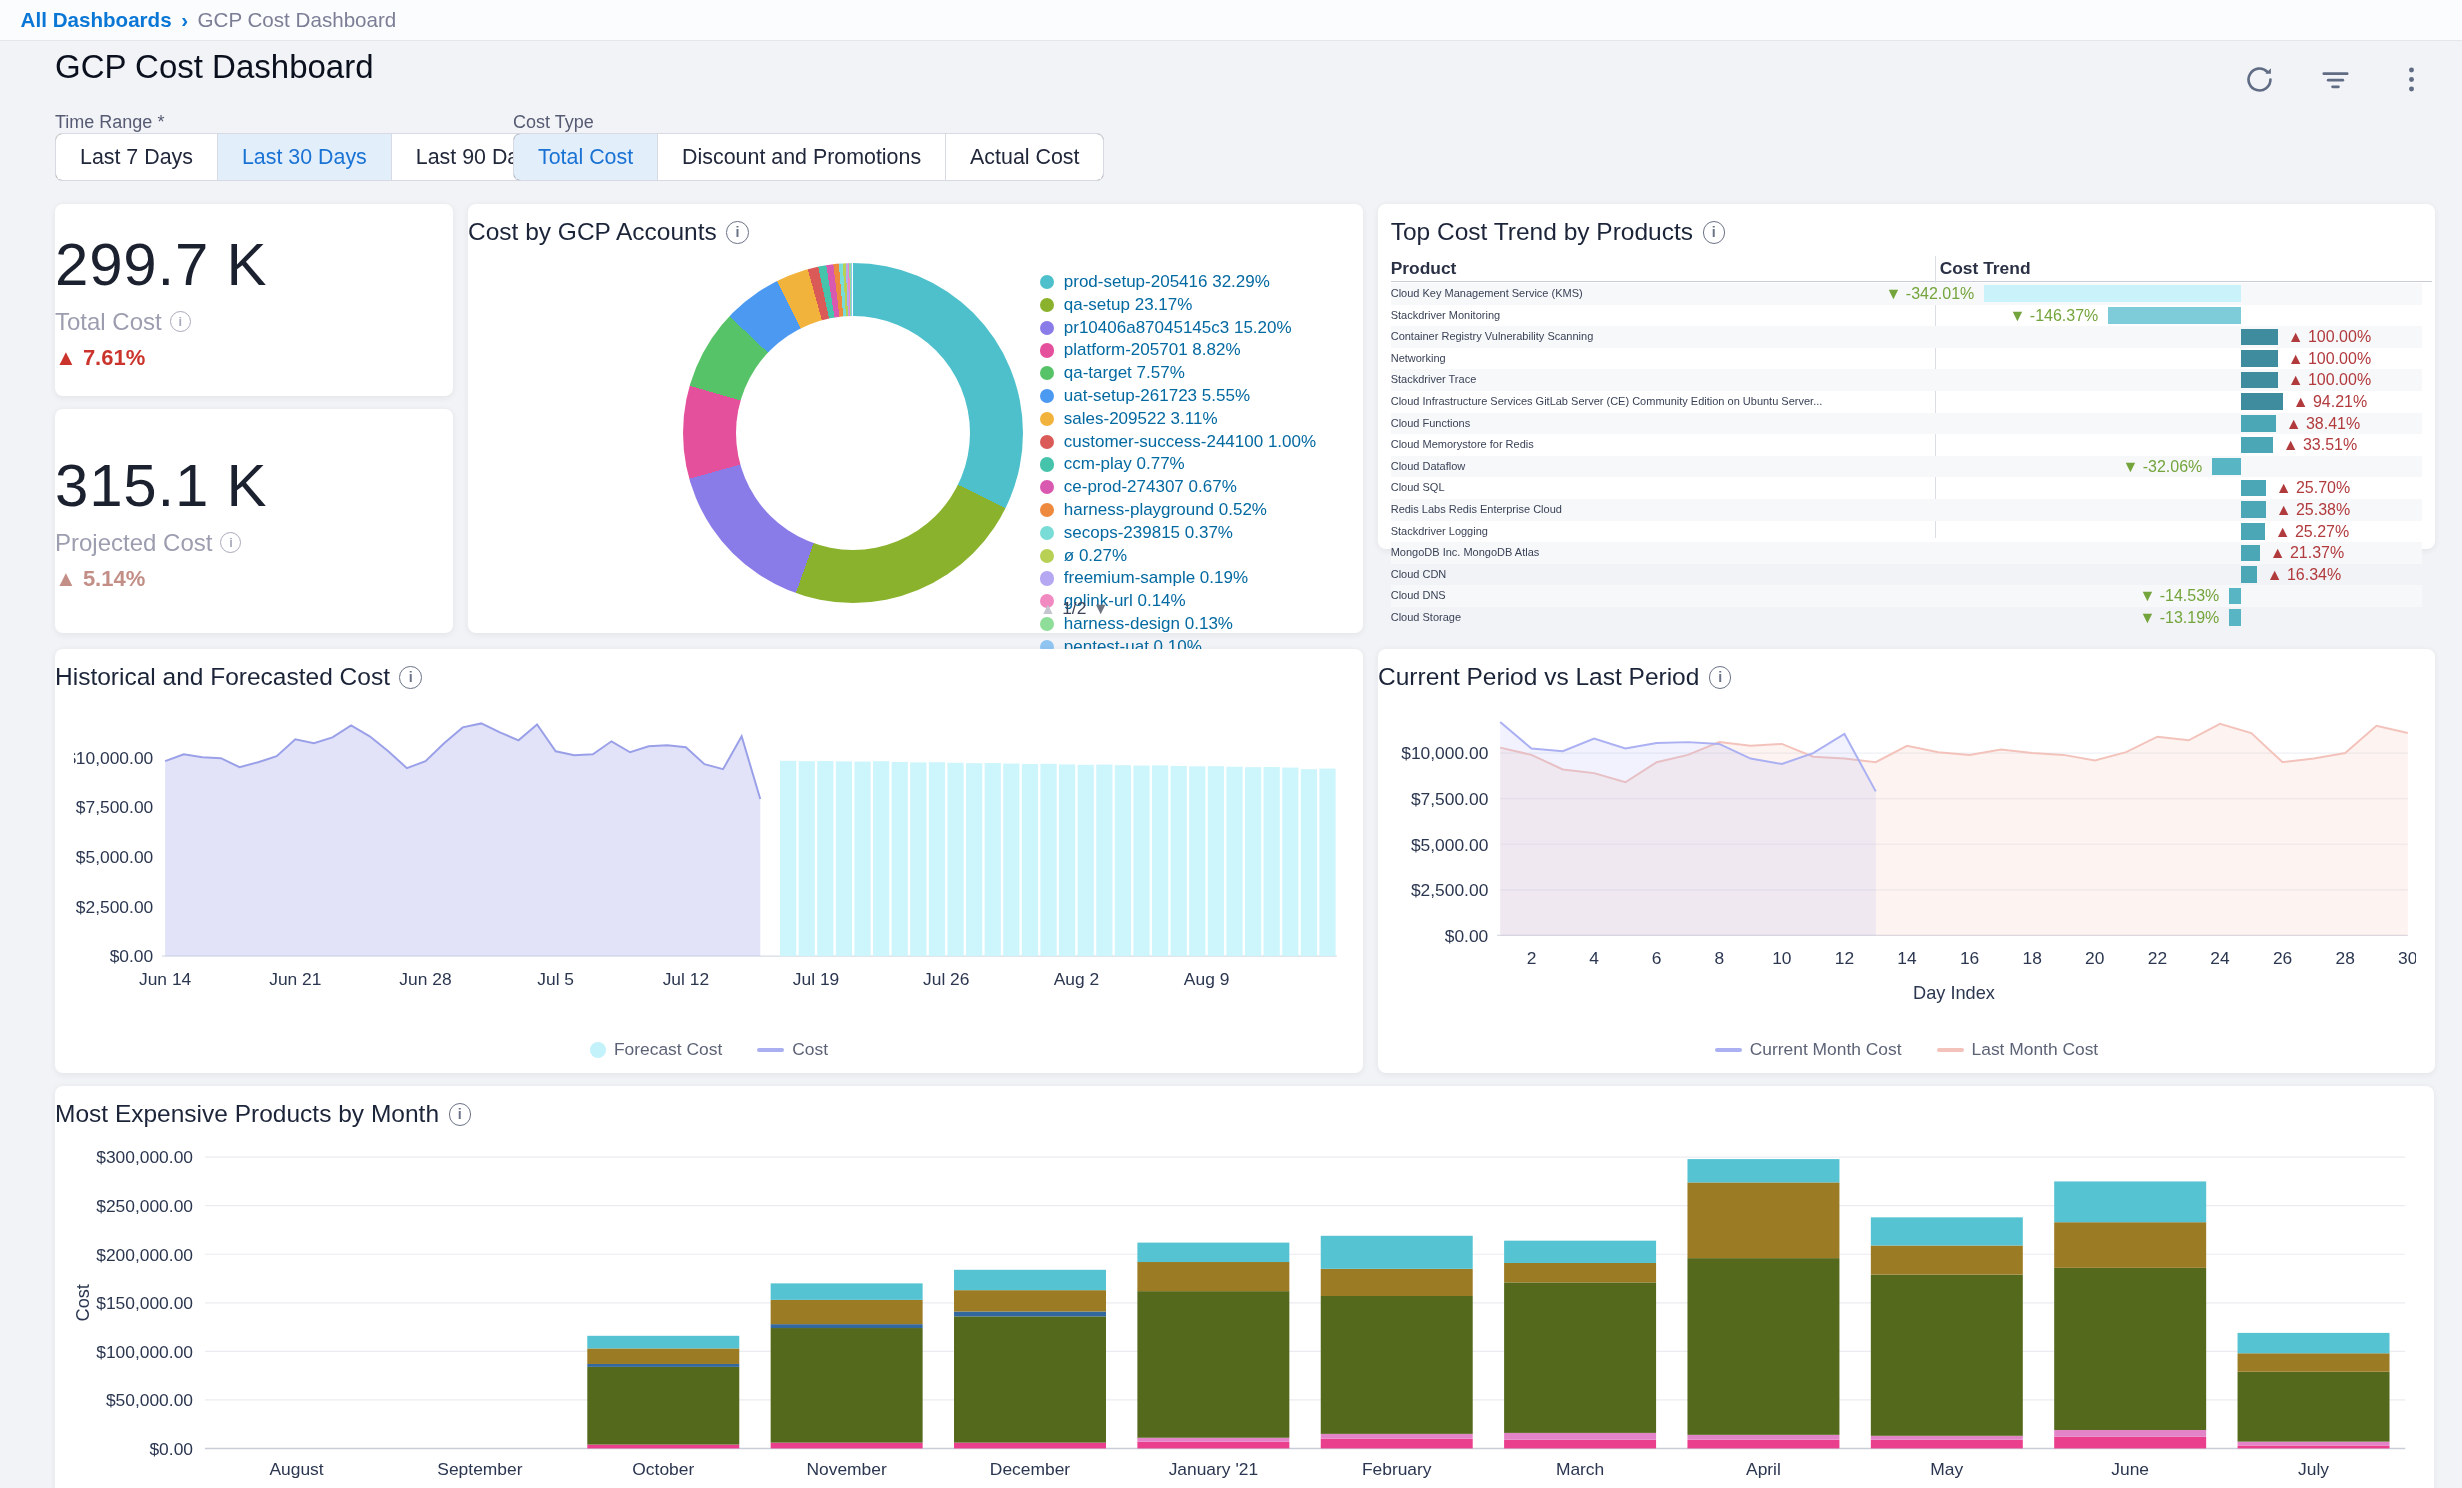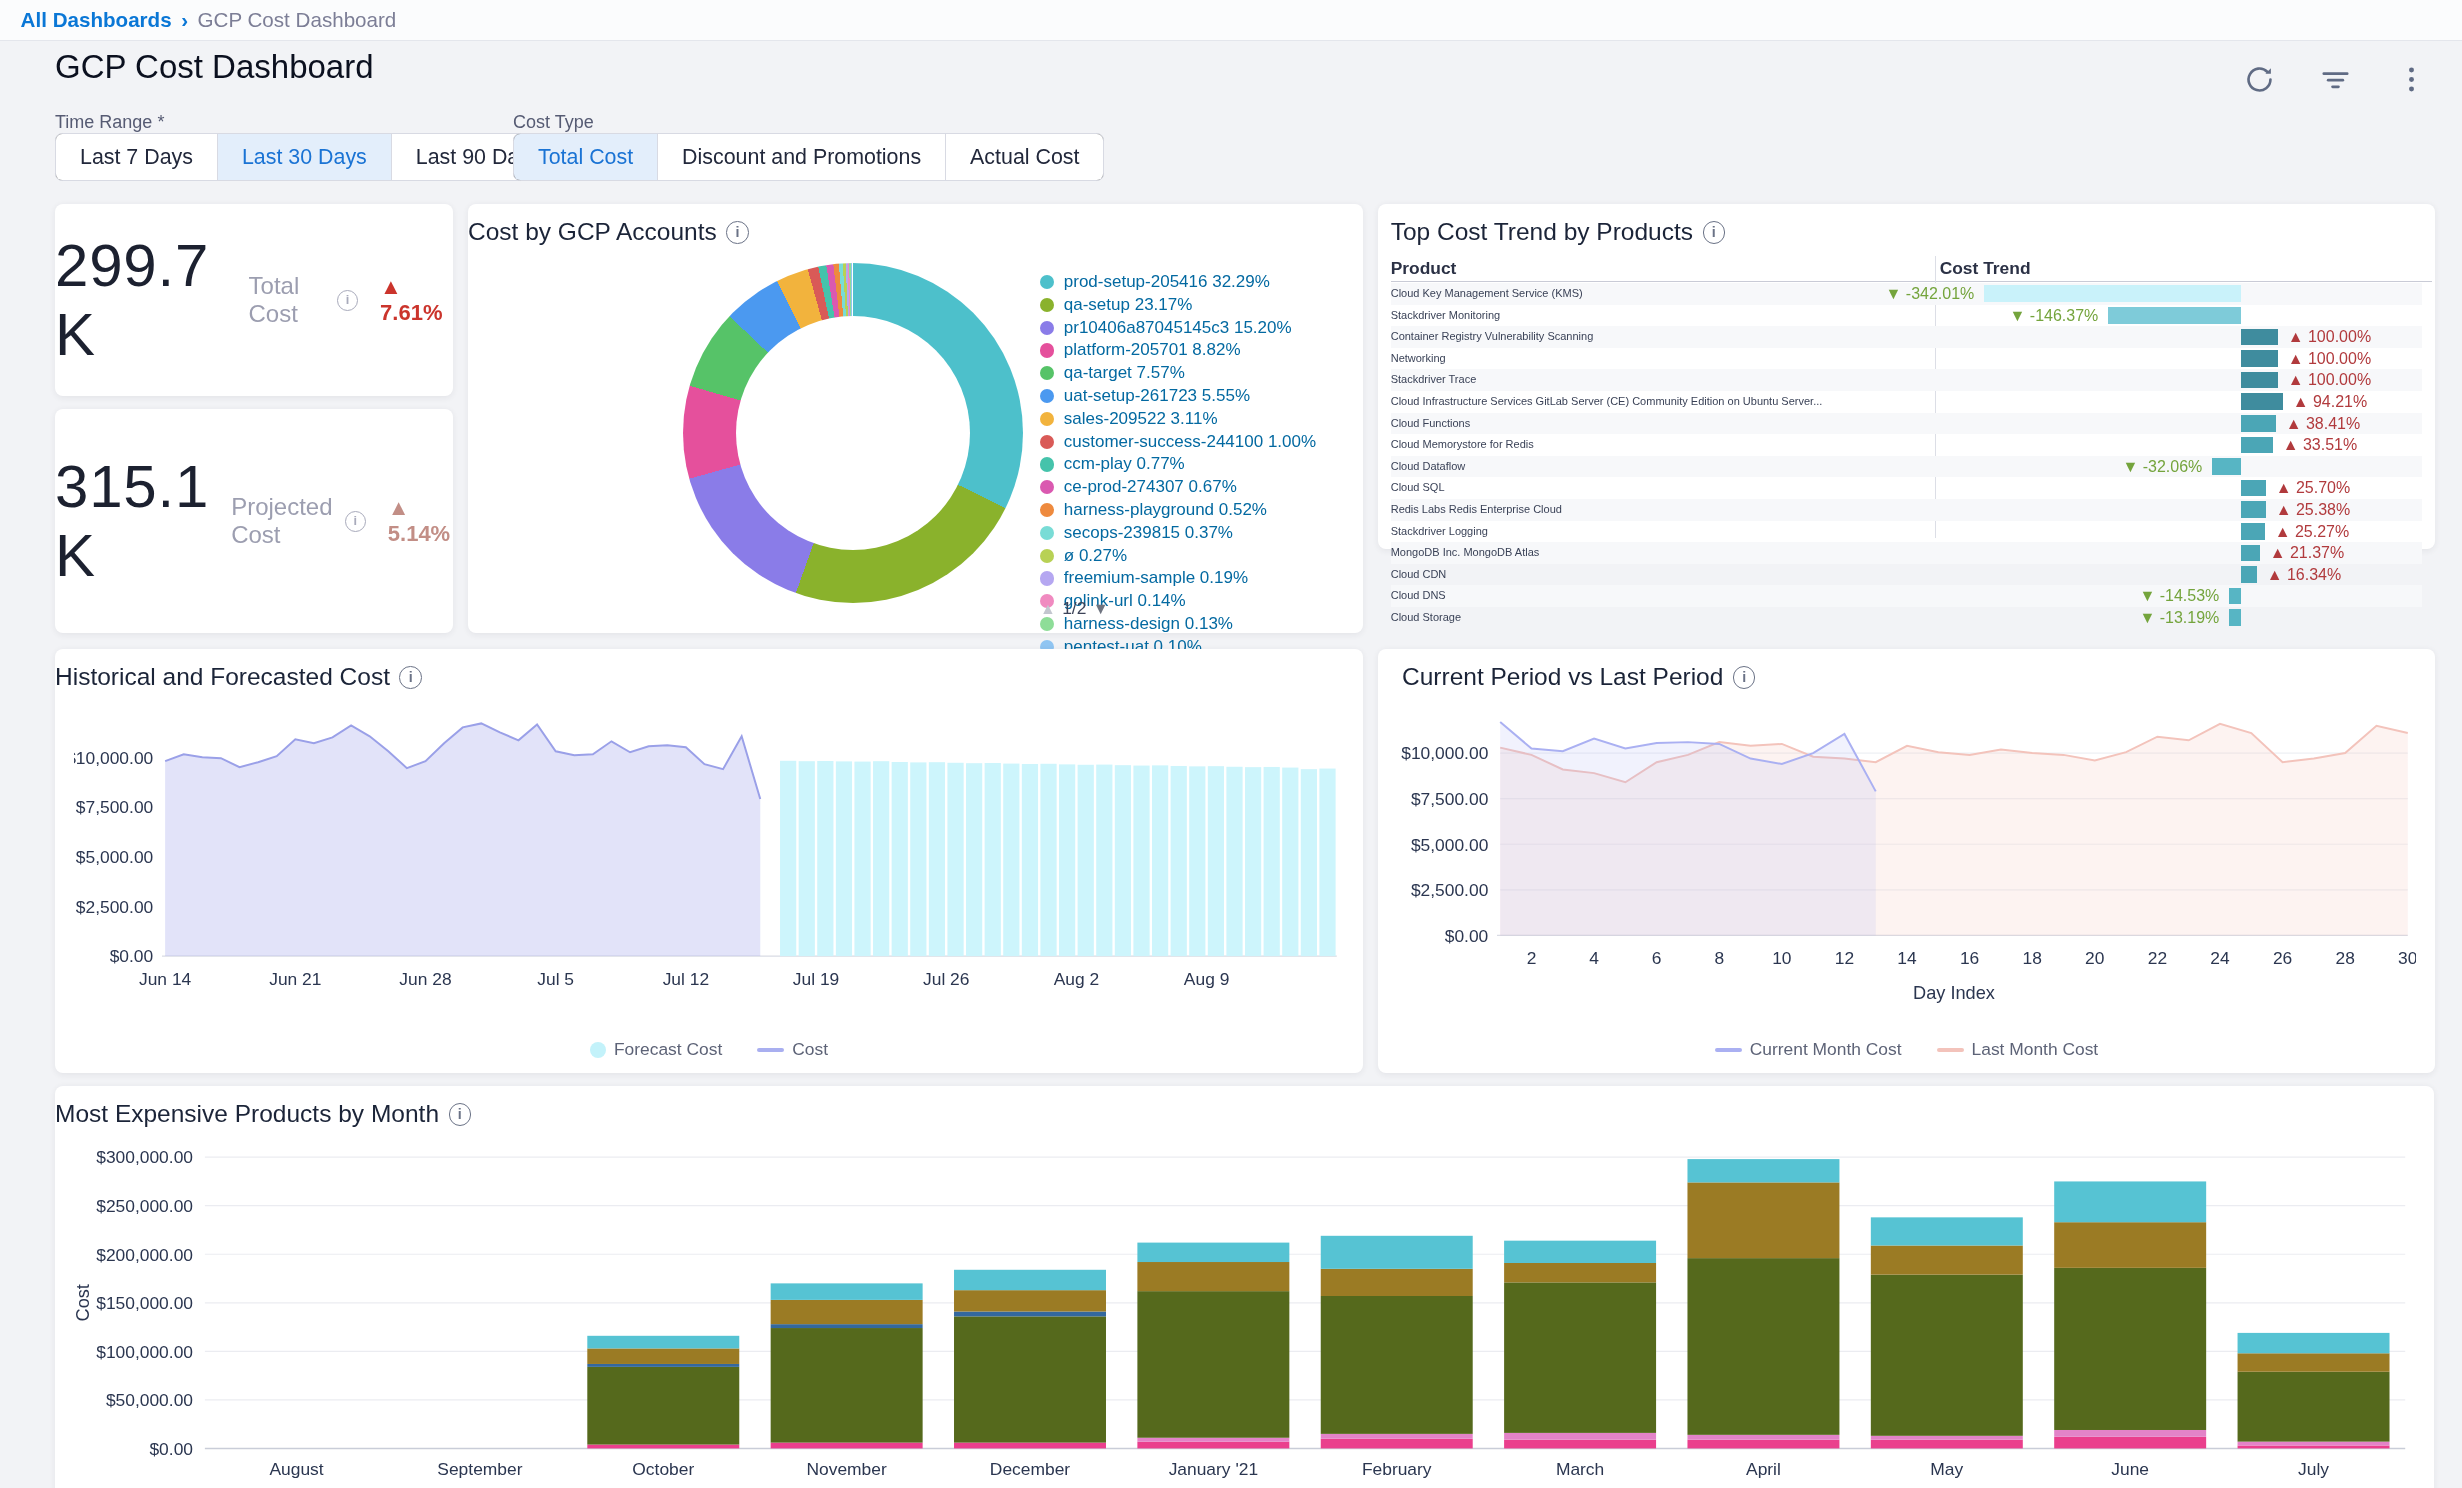--- a/index.html
+++ b/index.html
@@ -33,30 +33,30 @@
   .seg-btn.selected{background:#e3eefb;color:#1a73d4;}
 
   
   .panel{position:absolute;background:#fff;border-radius:8px;box-shadow:0 1.6px 6.3px rgba(40,41,61,0.07);
          box-sizing:border-box;}
   .p-card1{top:204px;left:55px;width:398px;height:192px;}
   .p-card2{top:409px;left:55px;width:398px;height:224px;}
   .p-donut{top:204px;left:468px;width:895px;height:429px;}
   .p-table{top:204px;left:1378px;width:1057px;height:345px;padding:0 12.7px;}
   .p-hist{top:649px;left:55px;width:1308px;height:424px;}
-  .p-cvl{top:649px;left:1378px;width:1057px;height:424px;padding-left:24px;}
+  .p-cvl{top:649px;left:1378px;width:1057px;height:424px;}
   .p-month{top:1086px;left:55px;width:2379px;height:428px;}
 
   .panel-title{text-align:center;font-size:24.5px;color:#1b2438;font-weight:500;padding-top:14.3px;
                display:flex;justify-content:flex-start;align-items:center;gap:9.5px;}
   .info-i{display:inline-flex;width:20.6px;height:20.6px;border:1.6px solid #6a7286;border-radius:50%;
           color:#6a7286;font-size:14.3px;align-items:center;justify-content:center;font-weight:600;flex:0 0 auto;}
 
   
-  .stat-card{display:flex;flex-direction:row;align-items:center;justify-content:center;height:100%;gap:22px;}
+  .stat-card{display:flex;flex-direction:column;justify-content:center;height:100%;gap:9px;}
   .stat-value{font-size:60px;color:#1c2130;letter-spacing:0.8px;}
   .stat-label{font-size:24px;color:#9c9eb0;display:flex;align-items:center;gap:8px;}
   .stat-label .info-i{border-color:#a8aabb;color:#a8aabb;width:19px;height:19px;font-size:12.7px;}
   .stat-delta{font-size:22px;font-weight:600;}
 
   
   .donut{position:absolute;top:59px;left:215px;width:340px;height:340px;border-radius:50%;}
   .donut-hole{position:absolute;top:53px;left:53px;width:234px;height:234px;border-radius:50%;background:#fff;}
   .legend{position:absolute;top:67px;left:572px;width:310px;}
   .legend-item{display:flex;align-items:flex-start;gap:9.5px;font-size:17px;color:#0369a1;

